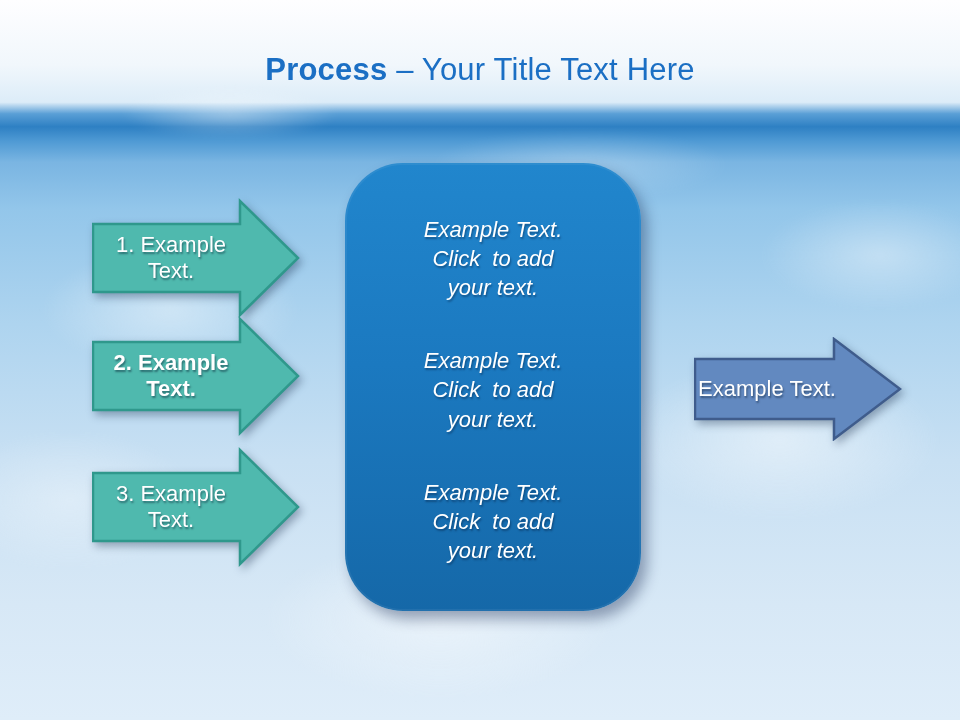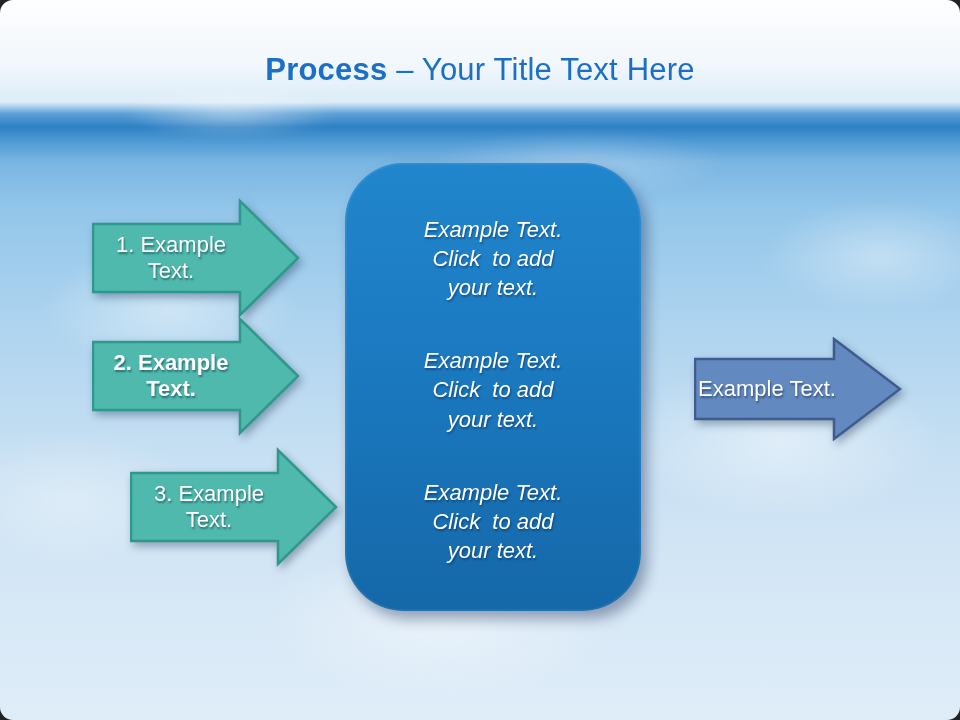--- a/index.html
+++ b/index.html
@@ -12,21 +12,20 @@
       #dcecf8 14.2%,
       #5a9fd6 15.8%,
       #2e80c3 17.6%,
       #4f9ad4 19.6%,
       #7ab5e2 22.5%,
       #93c6ea 29%,
       #aed4ef 45%,
       #c8e0f3 64%,
       #d7e8f6 84%,
       #dfedf9 100%);
-    border-radius:13px;
   }
   .cloud{position:absolute;border-radius:50%;
     background:radial-gradient(ellipse at center, rgba(255,255,255,.85) 0%, rgba(255,255,255,0) 70%);
     filter:blur(4px);pointer-events:none;}
   .title{
     position:absolute;top:52px;left:0;width:100%;text-align:center;
     font-size:31px;color:#1b6fc4;letter-spacing:.2px;
   }
   .title .t-bold{font-weight:700;}
   .title .t-rest{font-weight:400;}
@@ -77,21 +76,21 @@
     <div class="arrow-label left-label">1. Example Text.</div>
   </div>
 
   <div class="arrow-wrap" style="left:92px;top:316px;width:210px;height:120px;font-weight:bold;">
     <svg width="210" height="120" viewBox="0 0 210 120">
       <polygon class="teal-shape" points="1,26 148,26 148,3 206,60 148,117 148,94 1,94"></polygon>
     </svg>
     <div class="arrow-label left-label">2. Example Text.</div>
   </div>
 
-  <div class="arrow-wrap" style="left:92px;top:447px;width:210px;height:120px;margin-left:38px;">
+  <div class="arrow-wrap" style="left:92px;top:447px;width:210px;height:120px;">
     <svg width="210" height="120" viewBox="0 0 210 120">
       <polygon class="teal-shape" points="1,26 148,26 148,3 206,60 148,117 148,94 1,94"></polygon>
     </svg>
     <div class="arrow-label left-label">3. Example Text.</div>
   </div>
 
   <div class="panel">
     <div class="panel-block">
       <div class="panel-line">Example Text.</div>
       <div class="panel-line">Click  to add</div>

